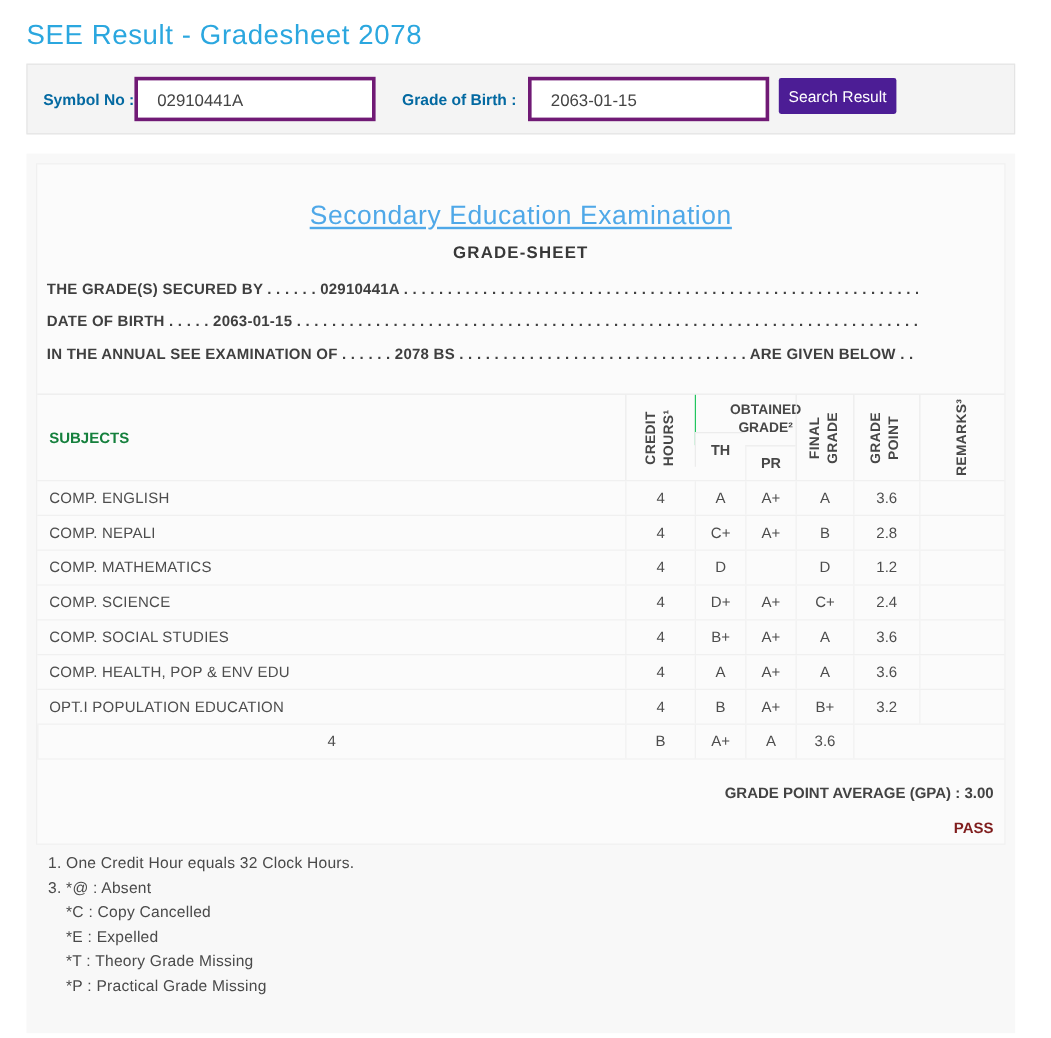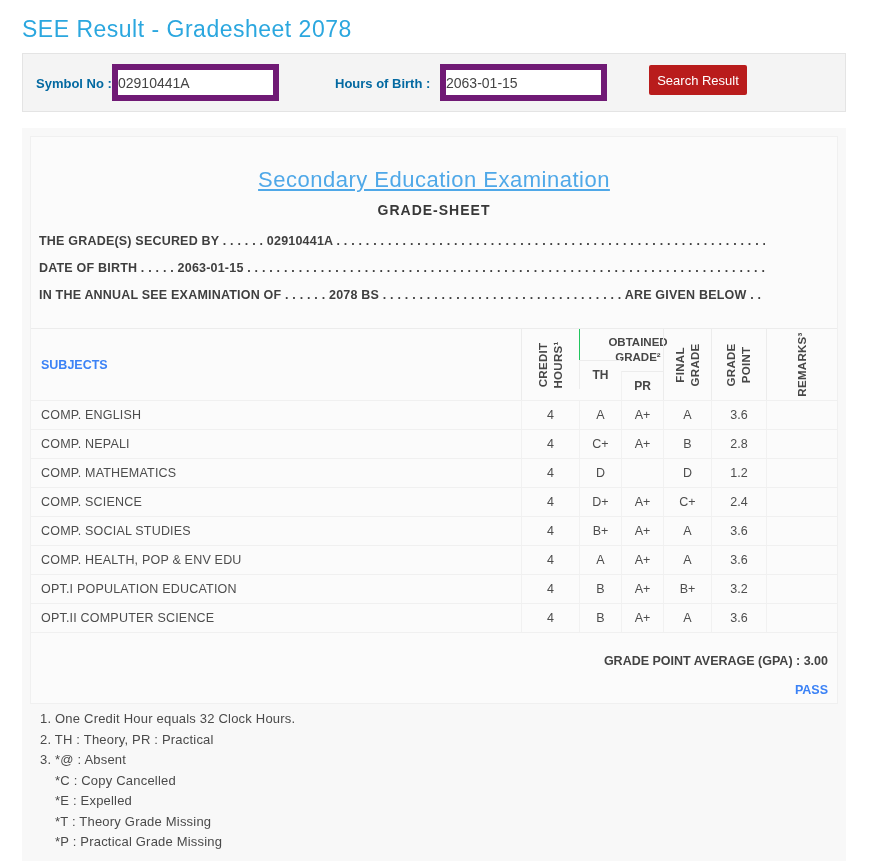--- a/index.html
+++ b/index.html
@@ -11,27 +11,27 @@
   .page-title { position: absolute; left: 22px; top: 16px;
     font-size: 23px; font-weight: 400; color: #2BA7DF; letter-spacing: 0.5px; }
 
   
   .search-panel { position: absolute; left: 22px; top: 53px; width: 824px; height: 59px;
     background: #f4f4f4; border: 1px solid #e4e4e4; }
   .sp-label { position: absolute; top: 50%; transform: translateY(-50%);
     font-size: 13px; font-weight: 700; color: #0369a1; }
   .sp-label.symbol { left: 13px; }
   .sp-label.dob { left: 312px; }
-  .sp-input { position: absolute; top: 10px; height: 37px; width: 167px;
-    background: #fff; border: 6px solid #701a75; padding: 0 0;
+  .sp-input { position: absolute; top: 10px; height: 37px; width: 201px;
+    background: #fff; border: 3px solid #701a75; padding: 0 16px;
     font-family: "Liberation Sans", sans-serif; font-size: 14px; color: #444; outline: none; }
   .sp-input.symbol { left: 89px; }
   .sp-input.dob { left: 417px; }
   .sp-button { position: absolute; left: 626px; top: 11px; width: 98px; height: 30px;
-    background: #b91c1c; color: #fff; border: none; border-radius: 2px;
+    background: #4c1d95; color: #fff; border: none; border-radius: 2px;
     font-family: "Liberation Sans", sans-serif; font-size: 13px; cursor: pointer; }
 
   
   .sheet-outer { position: absolute; left: 22px; top: 128px; width: 824px; height: 733px;
     background: #f8f8f8; }
   .sheet-card { position: absolute; left: 8px; top: 8px; width: 808px; height: 568px;
     background: #fbfbfb; border: 1px solid #f0f0f0; }
 
   .gs-heading { position: absolute; left: 0; top: 30px; width: 100%; text-align: center;
     font-size: 22px; font-weight: 400; color: #4FA8E8; letter-spacing: 0.5px; text-decoration: underline; }
@@ -44,21 +44,21 @@
   .gs-line.l2 { top: 124px; }
   .gs-line.l3 { top: 151px; }
 
   
   .gs-table { position: absolute; left: 0; top: 191px; width: 806px;
     border-top: 1px solid #ececec; }
   .t-header { position: relative; height: 71px; }
   .t-header .cell { position: absolute; top: 0; height: 71px;
     display: flex; align-items: center; justify-content: center; }
   .h-subjects { left: 0; width: 490px; justify-content: flex-start !important;
-    padding-left: 10px; font-size: 12.5px; font-weight: 700; color: #3b82f6; }
+    padding-left: 10px; font-size: 12.5px; font-weight: 700; color: #15803d; }
   .h-credit   { left: 490px; width: 58px; border-left: 1px solid #ececec; }
   .h-obtained { position: absolute; left: 548px; top: 0; width: 84px; height: 42px;
     border-left: 1px solid #22c55e; display: flex; align-items: center; justify-content: center;
     text-align: center; font-size: 11.5px; font-weight: 700; color: #474747;
     white-space: pre-line; line-height: 1.3; padding-left: 33px; }
   .h-th { position: absolute; left: 548px; top: 31px; width: 42px; height: 29px;
     border-left: 1px solid #ececec; border-top: 1px solid #ececec;
     display: flex; align-items: center; justify-content: center;
     font-size: 12px; font-weight: 700; color: #474747; }
   .h-pr { position: absolute; left: 590px; top: 42px; width: 42px; height: 29px;
@@ -74,36 +74,36 @@
 
   .t-row { display: grid; grid-template-columns: 490px 58px 42px 42px 48px 55px 71px;
     height: 29px; border-top: 1px solid #f0f0f0; }
   .t-row .c { display: flex; align-items: center; justify-content: center;
     font-size: 12.5px; color: #4d4d4d; border-left: 1px solid #f1f1f1; }
   .t-row .c.subj { justify-content: flex-start; padding-left: 10px; border-left: none;
     letter-spacing: 0.2px; }
 
   .gpa-block { border-top: 1px solid #f0f0f0; text-align: right; padding-right: 9px; }
   .gpa-line { margin-top: 21px; font-size: 12.5px; font-weight: 700; color: #434343; }
-  .result-line { margin-top: 15px; font-size: 12.5px; font-weight: 700; color: #3b82f6; }
+  .result-line { margin-top: 15px; font-size: 12.5px; font-weight: 700; color: #7f1d1d; }
 
   
   .footnotes { position: absolute; left: 18px; top: 581px; width: 780px; }
   .fn { font-size: 13px; color: #4a4a4a; line-height: 20.5px; letter-spacing: 0.2px; }
   .fn.indent { padding-left: 15px; }
 </style>
 </head>
 <body>
 
 <div class="page-title">SEE Result - Gradesheet 2078</div>
 
 <div class="search-panel">
   <span class="sp-label symbol">Symbol No :</span>
   <input class="sp-input symbol" type="text" value="02910441A" style="">
-  <span class="sp-label dob">Hours of Birth :</span>
+  <span class="sp-label dob">Grade of Birth :</span>
   <input class="sp-input dob" type="text" value="2063-01-15" style="">
   <button class="sp-button">Search Result</button>
 </div>
 
 <div class="sheet-outer">
   <div class="sheet-card">
 
     <div class="gs-heading">Secondary Education Examination</div>
     <div class="gs-subheading">GRADE-SHEET</div>
 
@@ -193,39 +193,37 @@
       <div class="t-row">
         <div class="c subj">OPT.I POPULATION EDUCATION</div>
         <div class="c">4</div>
         <div class="c">B</div>
         <div class="c">A+</div>
         <div class="c">B+</div>
         <div class="c">3.2</div>
         <div class="c"></div>
       </div>
       <div class="t-row">
-        <div class="c subj">OPT.II COMPUTER SCIENCE</div>
         <div class="c">4</div>
         <div class="c">B</div>
         <div class="c">A+</div>
         <div class="c">A</div>
         <div class="c">3.6</div>
         <div class="c"></div>
       </div>
 
       <div class="gpa-block">
         <div class="gpa-line">GRADE POINT AVERAGE (GPA) : 3.00</div>
         <div class="result-line">PASS</div>
       </div>
 
     </div>
   </div>
 
   <div class="footnotes">
     <div class="fn">1. One Credit Hour equals 32 Clock Hours.</div>
-    <div class="fn">2. TH : Theory, PR : Practical</div>
     <div class="fn">3. *@ : Absent</div>
     <div class="fn indent">*C : Copy Cancelled</div>
     <div class="fn indent">*E : Expelled</div>
     <div class="fn indent">*T : Theory Grade Missing</div>
     <div class="fn indent">*P : Practical Grade Missing</div>
   </div>
 </div>
 
 </body></html>

